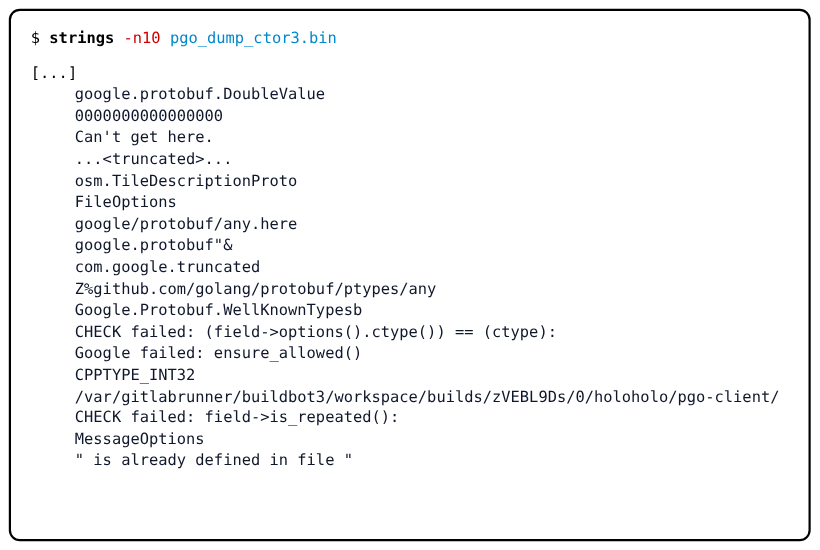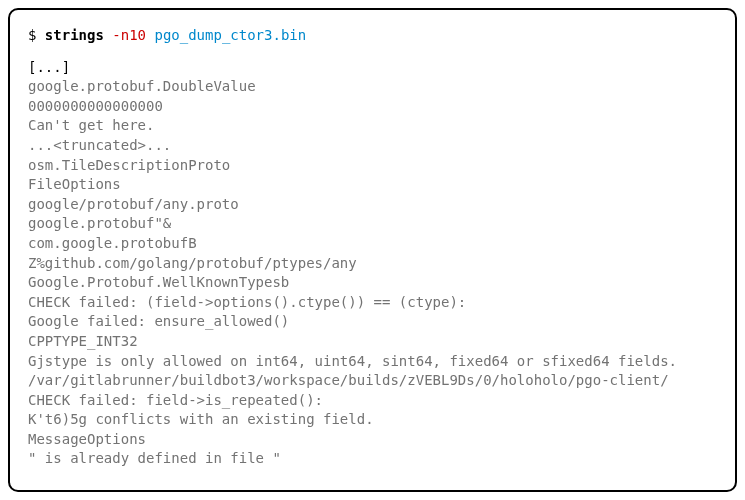--- a/index.html
+++ b/index.html
@@ -33,51 +33,50 @@
       color: #000000;
       font-weight: bold;
     }
     .flag {
       color: #cc0000;
     }
     .arg {
       color: #0088cc;
     }
     .output-line {
-      color: #737373;
+      color: #0f172a;
       white-space: pre;
+      margin-left: 40px;
     }
     .ellipsis {
       color: #000000;
     }
   </style>
 </head>
 <body>
 
 <div class="terminal">
   <div class="command-line">
     <span class="prompt">$ </span><span class="cmd">strings</span> <span class="flag">-n10</span> <span class="arg">pgo_dump_ctor3.bin</span>
   </div>
   <div>
     <div class="ellipsis">[...]</div>
     <div class="output-line">google.protobuf.DoubleValue</div>
     <div class="output-line">0000000000000000</div>
     <div class="output-line">Can't get here.</div>
     <div class="output-line">...&lt;truncated&gt;...</div>
     <div class="output-line">osm.TileDescriptionProto</div>
     <div class="output-line">FileOptions</div>
-    <div class="output-line">google/protobuf/any.proto</div>
+    <div class="output-line">google/protobuf/any.here</div>
     <div class="output-line">google.protobuf"&amp;</div>
-    <div class="output-line">com.google.protobufB</div>
+    <div class="output-line">com.google.truncated</div>
     <div class="output-line">Z%github.com/golang/protobuf/ptypes/any</div>
     <div class="output-line">Google.Protobuf.WellKnownTypesb</div>
     <div class="output-line">CHECK failed: (field-&gt;options().ctype()) == (ctype):</div>
     <div class="output-line">Google failed: ensure_allowed()</div>
     <div class="output-line">CPPTYPE_INT32</div>
-    <div class="output-line">Gjstype is only allowed on int64, uint64, sint64, fixed64 or sfixed64 fields.</div>
     <div class="output-line">/var/gitlabrunner/buildbot3/workspace/builds/zVEBL9Ds/0/holoholo/pgo-client/</div>
     <div class="output-line">CHECK failed: field-&gt;is_repeated():</div>
-    <div class="output-line">K't6)5g conflicts with an existing field.</div>
     <div class="output-line">MessageOptions</div>
     <div class="output-line">" is already defined in file "</div>
 
   </div>
 </div>
 
 </body></html>

